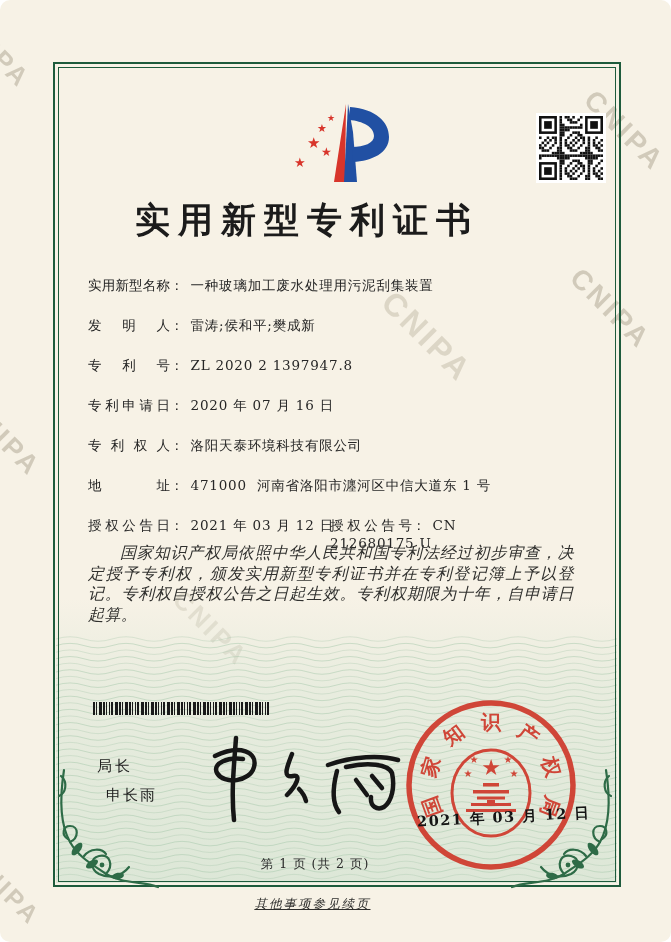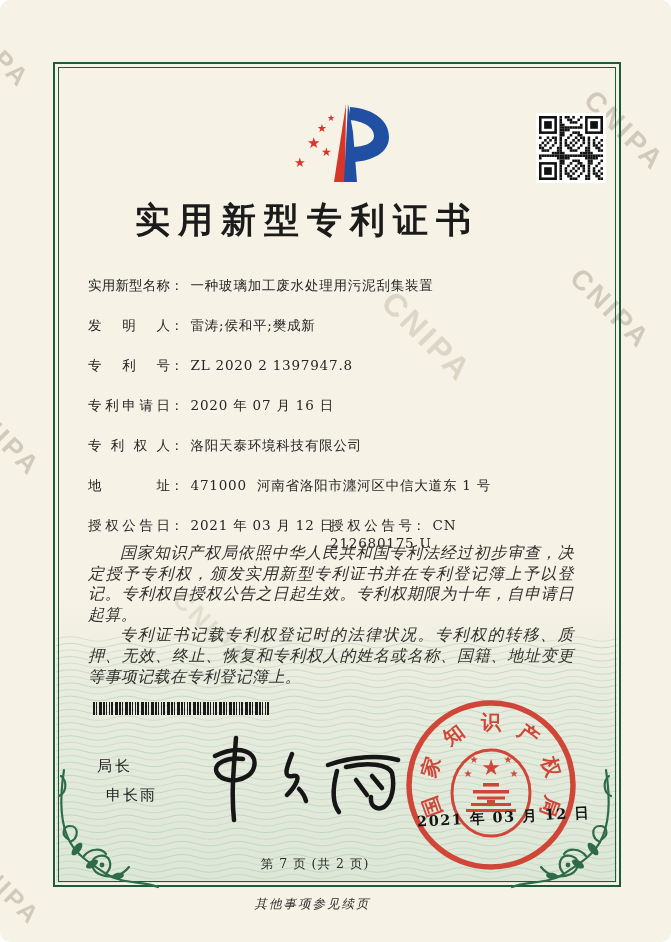--- a/index.html
+++ b/index.html
@@ -38,21 +38,21 @@
              font-size:15px;letter-spacing:3px;color:#1c1c1c;}
   .sig-name{position:absolute;left:106px;top:786px;font-family:"Liberation Sans",sans-serif;
             font-size:15px;letter-spacing:2px;color:#1c1c1c;}
   .signature{position:absolute;left:195px;top:726px;}
   .seal{position:absolute;left:403px;top:697px;}
   .seal-date{position:absolute;left:417px;top:808px;font-size:14.5px;letter-spacing:1.5px;
              color:#141414;transform:rotate(-3deg);font-weight:700;}
   .page-footer{position:absolute;left:0;top:856px;width:630px;text-align:center;font-size:12.5px;
                letter-spacing:1px;color:#2a2a2a;}
   .cont-note{position:absolute;left:0;top:896px;width:625px;text-align:center;font-size:12.5px;
-             letter-spacing:2px;color:#2e2e2c;font-style:italic;}
+             letter-spacing:2px;color:#2e2e2c;font-style:italic;text-decoration:underline;}
   .ornament{position:absolute;pointer-events:none;}
 </style>
 </head>
 <body>
 
 <div class="page">
 
   <span class="wm" style="left:-30px;top:6px;font-size:26px;">CNIPA</span>
   <span class="wm" style="left:600px;top:84px;font-size:28px;">CNIPA</span>
   <span class="wm" style="left:586px;top:262px;font-size:28px;">CNIPA</span>
@@ -408,21 +408,20 @@
     <div class="frow" style="top:240px;">
       <span class="flabel">授权公告日</span><span class="fcolon">：</span><span class="fvalue">2021 年 03 月 12 日</span>
       <span class="gpair2">
         <span class="flabel">授权公告号</span><span class="fcolon">：</span><span class="fvalue">CN 212680175 U</span>
       </span>
     </div>
   </div>
 
   <div class="legal-wrap">
     <p>国家知识产权局依照中华人民共和国专利法经过初步审查，决定授予专利权，颁发实用新型专利证书并在专利登记簿上予以登记。专利权自授权公告之日起生效。专利权期限为十年，自申请日起算。</p>
-    <p>专利证书记载专利权登记时的法律状况。专利权的转移、质押、无效、终止、恢复和专利权人的姓名或名称、国籍、地址变更等事项记载在专利登记簿上。</p>
   </div>
 
   <svg class="barcode" id="barcode-svg" width="178" height="13" viewBox="0 0 178 13">
       <rect x="0" y="0" width="2" height="13" fill="#1a1a1a"></rect>
       <rect x="3" y="0" width="1" height="13" fill="#1a1a1a"></rect>
       <rect x="6" y="0" width="3" height="13" fill="#1a1a1a"></rect>
       <rect x="10" y="0" width="2" height="13" fill="#1a1a1a"></rect>
       <rect x="13" y="0" width="1" height="13" fill="#1a1a1a"></rect>
       <rect x="16" y="0" width="1" height="13" fill="#1a1a1a"></rect>
       <rect x="18" y="0" width="2" height="13" fill="#1a1a1a"></rect>
@@ -516,16 +515,16 @@
       <rect x="80" y="86" width="16" height="3.5"></rect>
       <rect x="70" y="93" width="36" height="3.5"></rect>
       <rect x="74" y="99.5" width="28" height="3"></rect>
       <rect x="84" y="103" width="8" height="5"></rect>
       <rect x="68" y="106" width="40" height="3"></rect>
       <rect x="63" y="112" width="50" height="3"></rect>
     </g>
   </svg>
   <div class="seal-date">2021 年 03 月 12 日</div>
 
-  <div class="page-footer">第 7 页 (共 2 页)</div>
+  <div class="page-footer">第 1 页 (共 2 页)</div>
   <div class="cont-note">其他事项参见续页</div>
 
 </div>
 
 </body></html>

